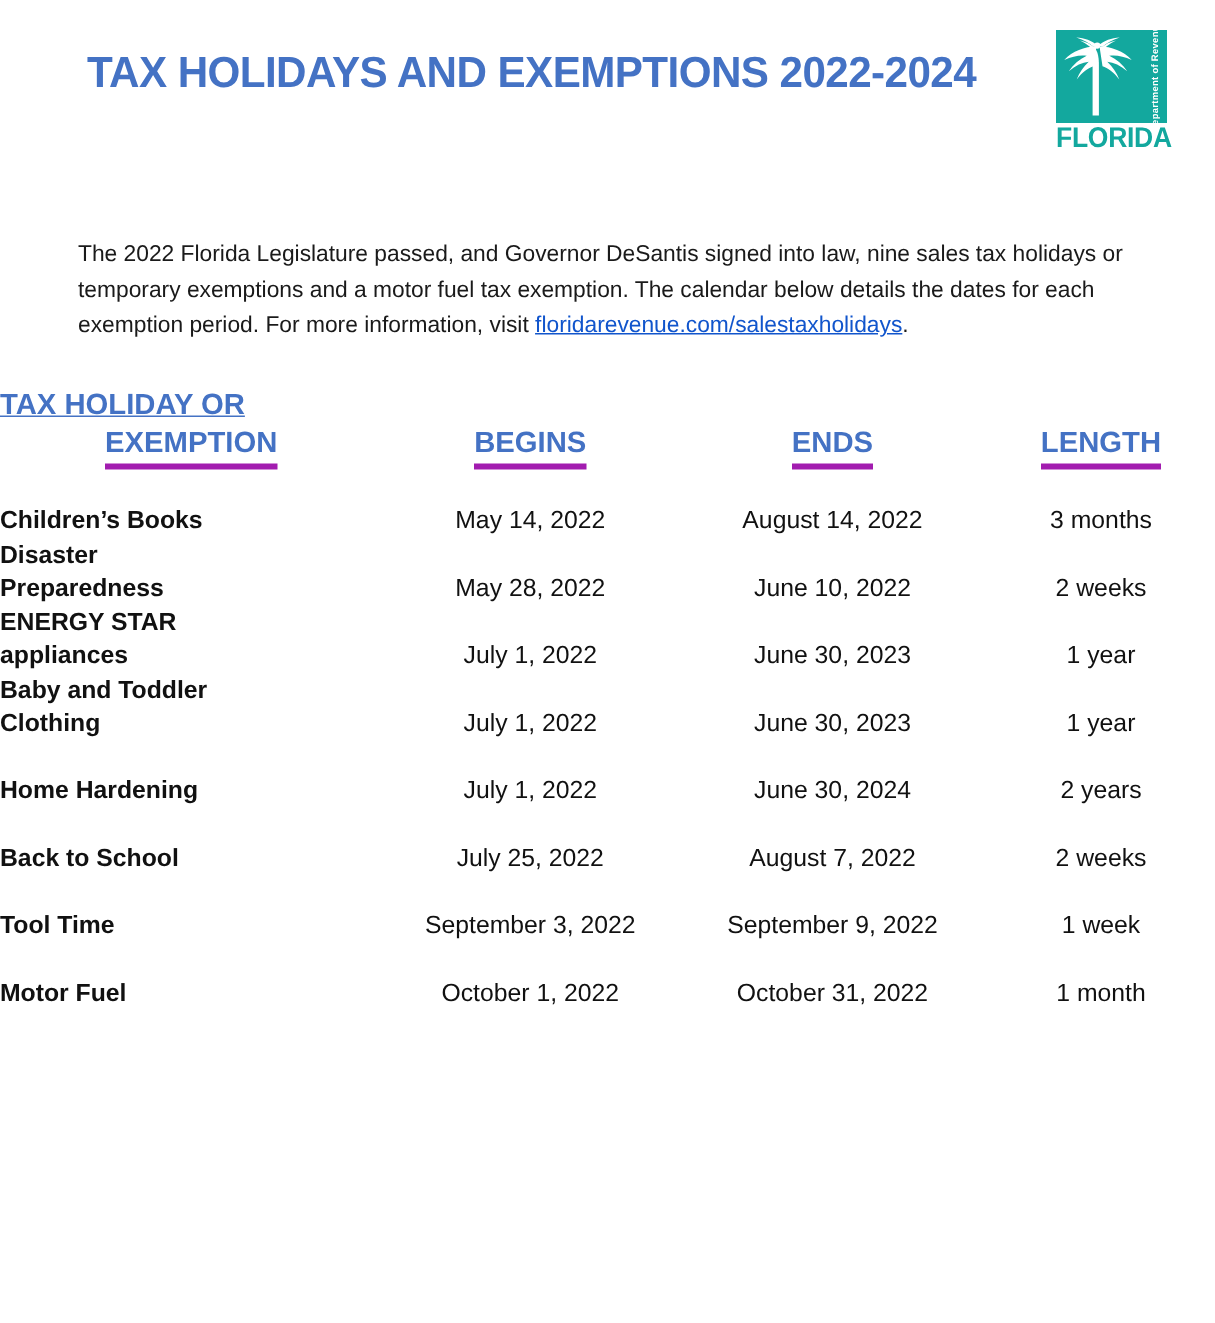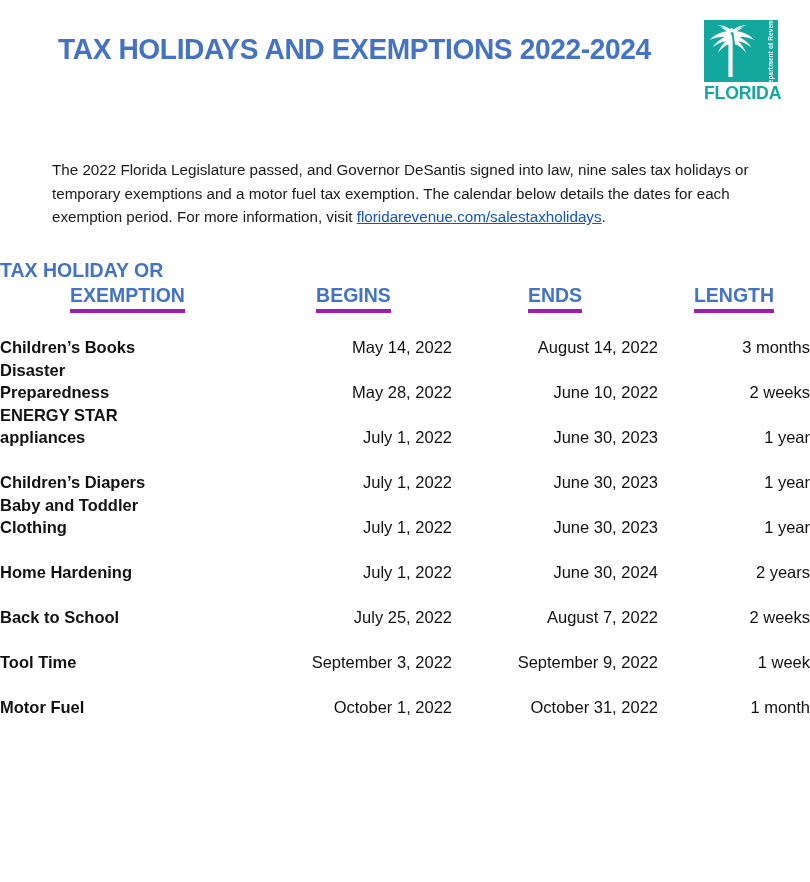--- a/index.html
+++ b/index.html
@@ -125,20 +125,21 @@
   #calendar-table col.c-ends   { width: 206px; }
   #calendar-table col.c-length { width: 152px; }
 
   #calendar-table th {
     padding: 0;
     vertical-align: bottom;
     font-weight: bold;
     color: #4472C4;
     font-size: 19.5px;
     line-height: 25px;
+    text-decoration: underline;
   }
   .th-inner {
     display: inline-block;
     border-bottom: 4px solid #a21caf;
     padding-bottom: 1px;
   }
   .th-line-plain {
     display: block;
     text-align: left;
   }
@@ -156,21 +157,21 @@
     vertical-align: bottom;
     height: 45px;
   }
   td.col-name {
     font-weight: bold;
     text-align: left;
     padding-left: 40px;
     line-height: 22px;
   }
   td.col-date, td.col-length {
-    text-align: right;
+    text-align: center;
     font-weight: normal;
     line-height: 22px;
   }
   td.col-length { padding-right: 18px; }
   td.col-date.d-begins { padding-right: 4px; }
   tr.two-line td { height: 66px; margin-left: 16px; }
   .name-l1 { display: block; }
   .name-l2 { display: block; }
 </style>
 </head>
@@ -245,37 +246,29 @@
       </tr>
       <tr class="two-line">
         <td class="col-name">
           <span class="name-l1">ENERGY STAR</span>
           <span class="name-l2">appliances</span>
         </td>
         <td class="col-date d-begins">July 1, 2022</td>
         <td class="col-date">June 30, 2023</td>
         <td class="col-length">1 year</td>
       </tr>
-      <tr>
-        <td class="col-name">
-          <span class="name-l1">Children’s Diapers</span>
+      <tr class="two-line">
+        <td class="col-name">
+          <span class="name-l1">Baby and Toddler</span>
+          <span class="name-l2">Clothing</span>
         </td>
         <td class="col-date d-begins">July 1, 2022</td>
         <td class="col-date">June 30, 2023</td>
         <td class="col-length">1 year</td>
       </tr>
-      <tr class="two-line">
-        <td class="col-name">
-          <span class="name-l1">Baby and Toddler</span>
-          <span class="name-l2">Clothing</span>
-        </td>
-        <td class="col-date d-begins">July 1, 2022</td>
-        <td class="col-date">June 30, 2023</td>
-        <td class="col-length">1 year</td>
-      </tr>
       <tr>
         <td class="col-name">
           <span class="name-l1">Home Hardening</span>
         </td>
         <td class="col-date d-begins">July 1, 2022</td>
         <td class="col-date">June 30, 2024</td>
         <td class="col-length">2 years</td>
       </tr>
       <tr>
         <td class="col-name">

